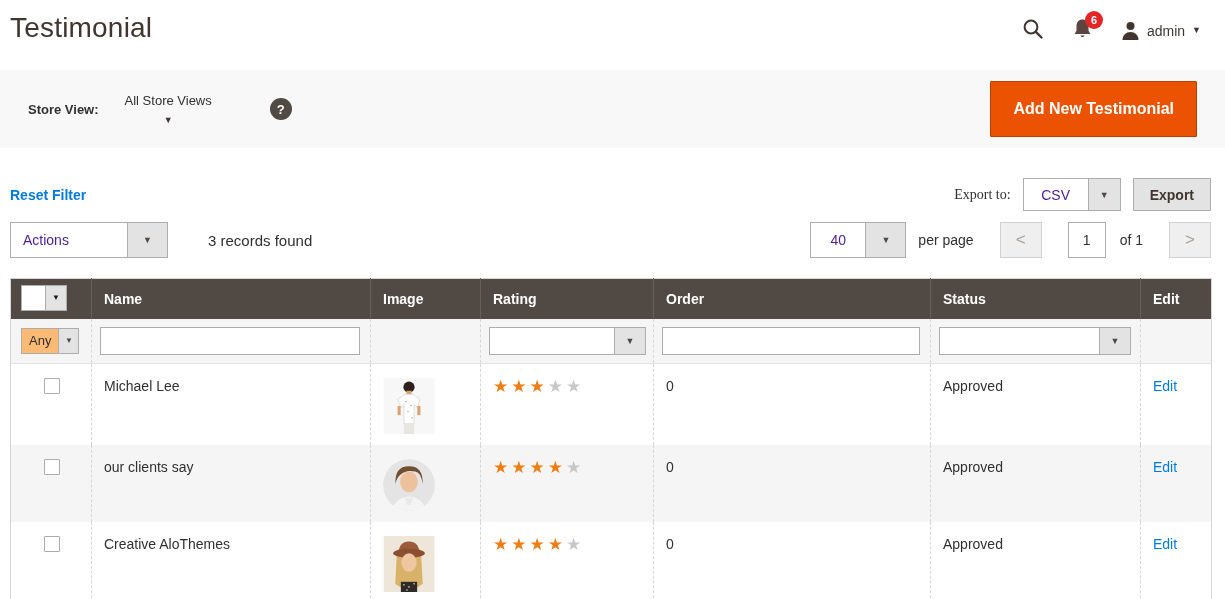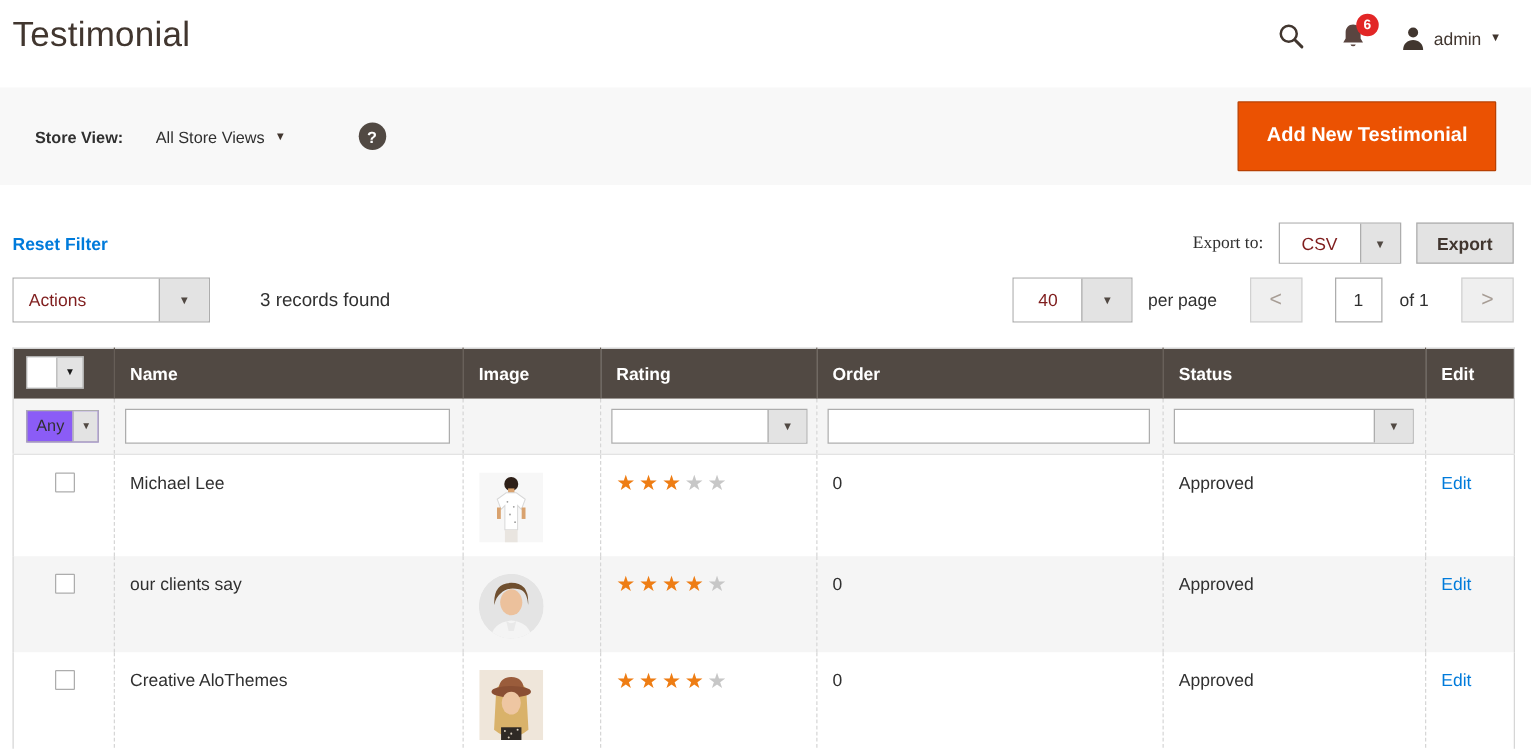--- a/index.html
+++ b/index.html
@@ -17,21 +17,21 @@
     text-align:center; padding:0 4px; }
   .admin-menu { display:flex; align-items:center; gap:7px; cursor:pointer;
     font-size:14px; color:#41362f; }
   .caret { font-size:9px; color:#41362f; line-height:1; }
 
   
   .store-bar { height:78px; background:#f8f8f8; display:flex; align-items:center;
     padding:0 28px; }
   .store-label { font-size:13px; font-weight:700; color:#303030; }
   .store-select { display:flex; align-items:center; gap:8px; margin-left:26px;
-    font-size:13px; color:#303030; cursor:pointer; }
+    font-size:13px; color:#303030; cursor:pointer;flex-direction:column; }
   .help-icon { width:22px; height:22px; border-radius:50%; background:#514943; color:#fff;
     font-size:13px; font-weight:700; display:flex; align-items:center; justify-content:center;
     margin-left:58px; cursor:pointer; }
   .add-btn { margin-left:auto; height:56px; padding:0 22px; border:1px solid #b84002;
     color:#fff; font-size:16px; font-weight:700; cursor:pointer;
     font-family:inherit; border-radius:1px; }
 
   
   .controls-row1 { margin:29px 14px 0 10px; display:flex; align-items:center; height:35px; }
   .search-btn { height:35px; padding:0 19px; background:#514943; border:1px solid #514943;
@@ -49,21 +49,21 @@
   .page-btn { width:42px; height:36px; background:#efefef; border:1px solid #d1d1d1;
     color:#a79d95; font-size:17px; cursor:default; font-family:inherit; margin-left:14px; }
   .page-input { width:38px; height:36px; border:1px solid #adadad; text-align:center;
     font-size:14px; font-family:inherit; color:#303030; margin-left:14px; }
   .of-total { font-size:14px; margin-left:2px; }
 
   
   .fselect { display:inline-flex; height:36px; border:1px solid #adadad; background:#fff;
     cursor:pointer; }
   .fselect .val { display:flex; align-items:center; padding:0 12px; font-size:14px;
-    color:#7f1d1d; background:#fff; }
+    color:#4c1d95; background:#fff; }
   .fselect .arrow { width:40px; background:#e3e3e3; border-left:1px solid #adadad;
     display:flex; align-items:center; justify-content:center; }
   .fselect .arrow::before { content:"▼"; font-size:9px; color:#514943; }
   .fselect.small { height:33px; }
   .fselect.small .arrow { width:32px; }
   .fselect.csv .val { width:64px; justify-content:center; }
   .fselect.actions .val { width:116px; }
   .fselect.perpage .val { width:54px; justify-content:center; }
 
   
@@ -87,21 +87,21 @@
     border-right:1px dashed #d6d6d6; border-bottom:1px solid #e3e3e3; }
   tr.filter-row td:last-child { border-right:none; }
   .flt-input { width:100%; height:28px; border:1px solid #adadad; font-size:14px;
     padding:0 8px; font-family:inherit; background:#fff; }
   .flt-select { display:flex; height:28px; border:1px solid #adadad; background:#fff;
     cursor:pointer; }
   .flt-select .sp { flex:1; }
   .flt-select .arrow { width:31px; background:#e3e3e3; border-left:1px solid #adadad;
     display:flex; align-items:center; justify-content:center; }
   .flt-select .arrow::before { content:"▼"; font-size:9px; color:#514943; }
-  .any-select { display:inline-flex; height:26px; border:1px solid #adadad; background:#8b5cf6;
+  .any-select { display:inline-flex; height:26px; border:1px solid #adadad; background:#fdba74;
     cursor:pointer; margin-left:2px; }
   .any-select .val { display:flex; align-items:center; padding:0 7px; font-size:13px; }
   .any-select .arrow { width:20px; background:#e3e3e3; border-left:1px solid #adadad;
     display:flex; align-items:center; justify-content:center; }
   .any-select .arrow::before { content:"▼"; font-size:8px; color:#514943; }
 
   tbody.data tr td { vertical-align:top; font-size:14px; color:#303030;
     border-right:1px dashed #d6d6d6; padding:14px 10px 8px 12px; height:74px;
     background:#fff; }
   tbody.data tr td:last-child { border-right:none; }

